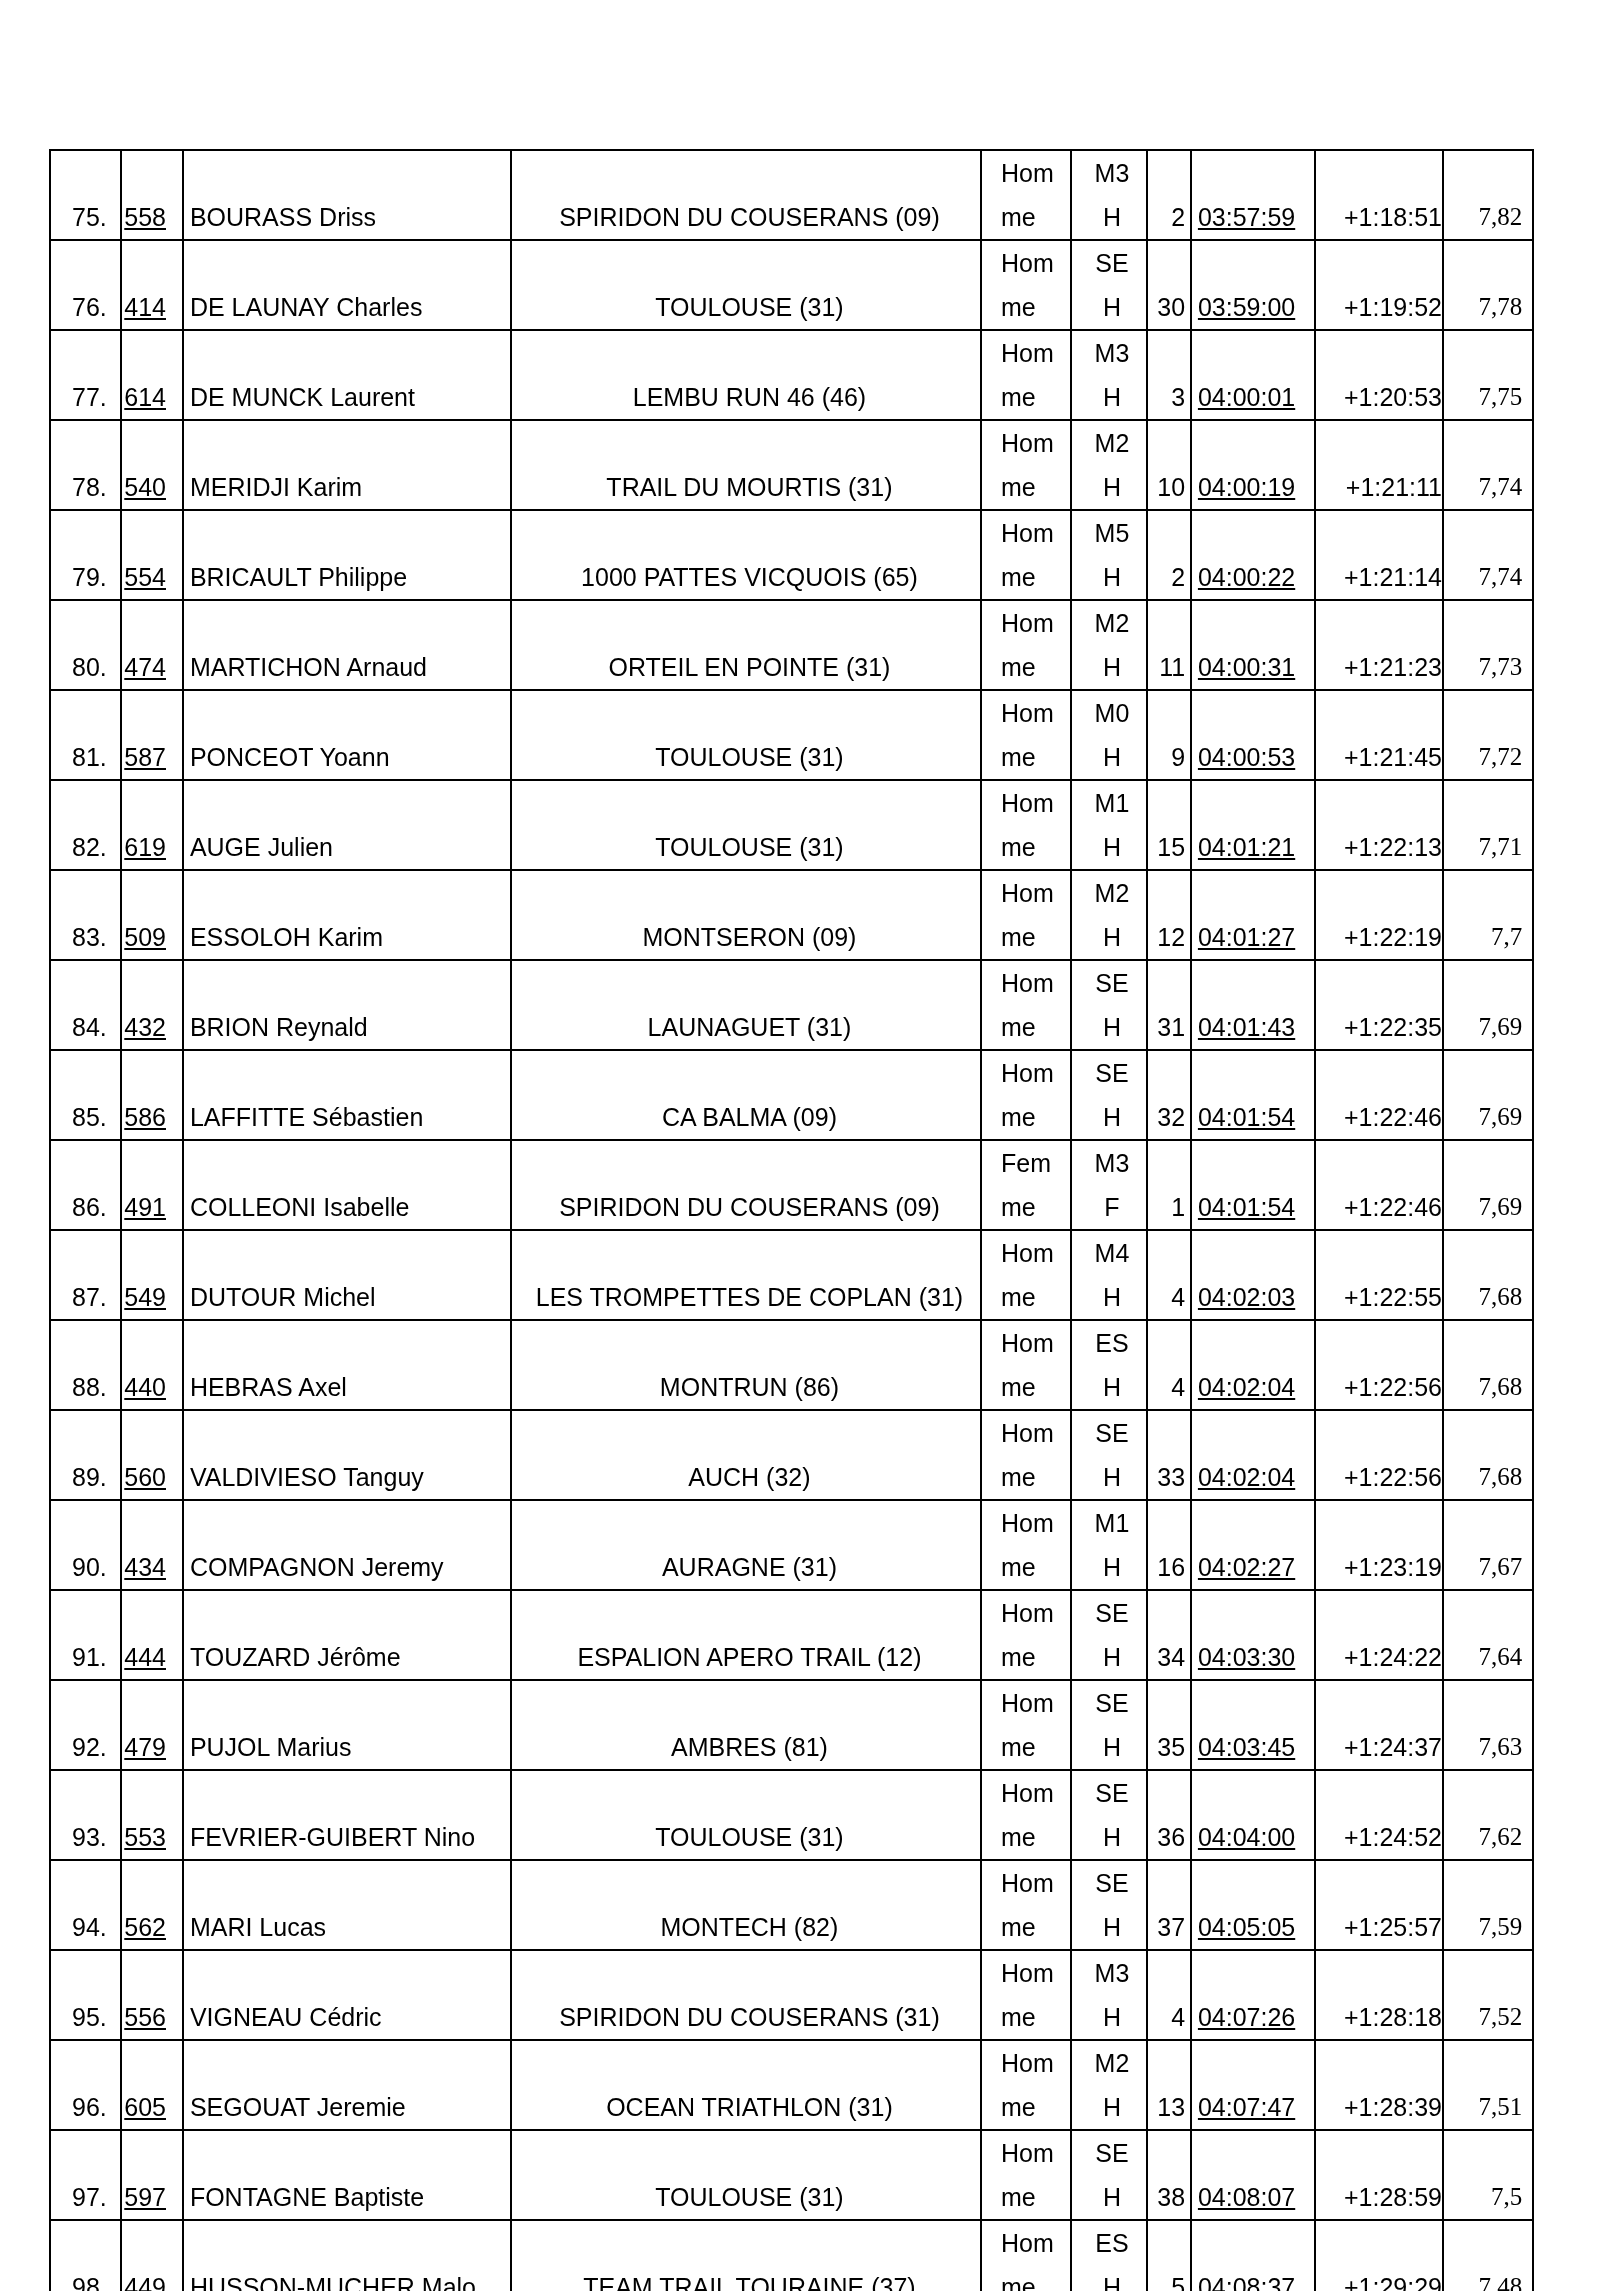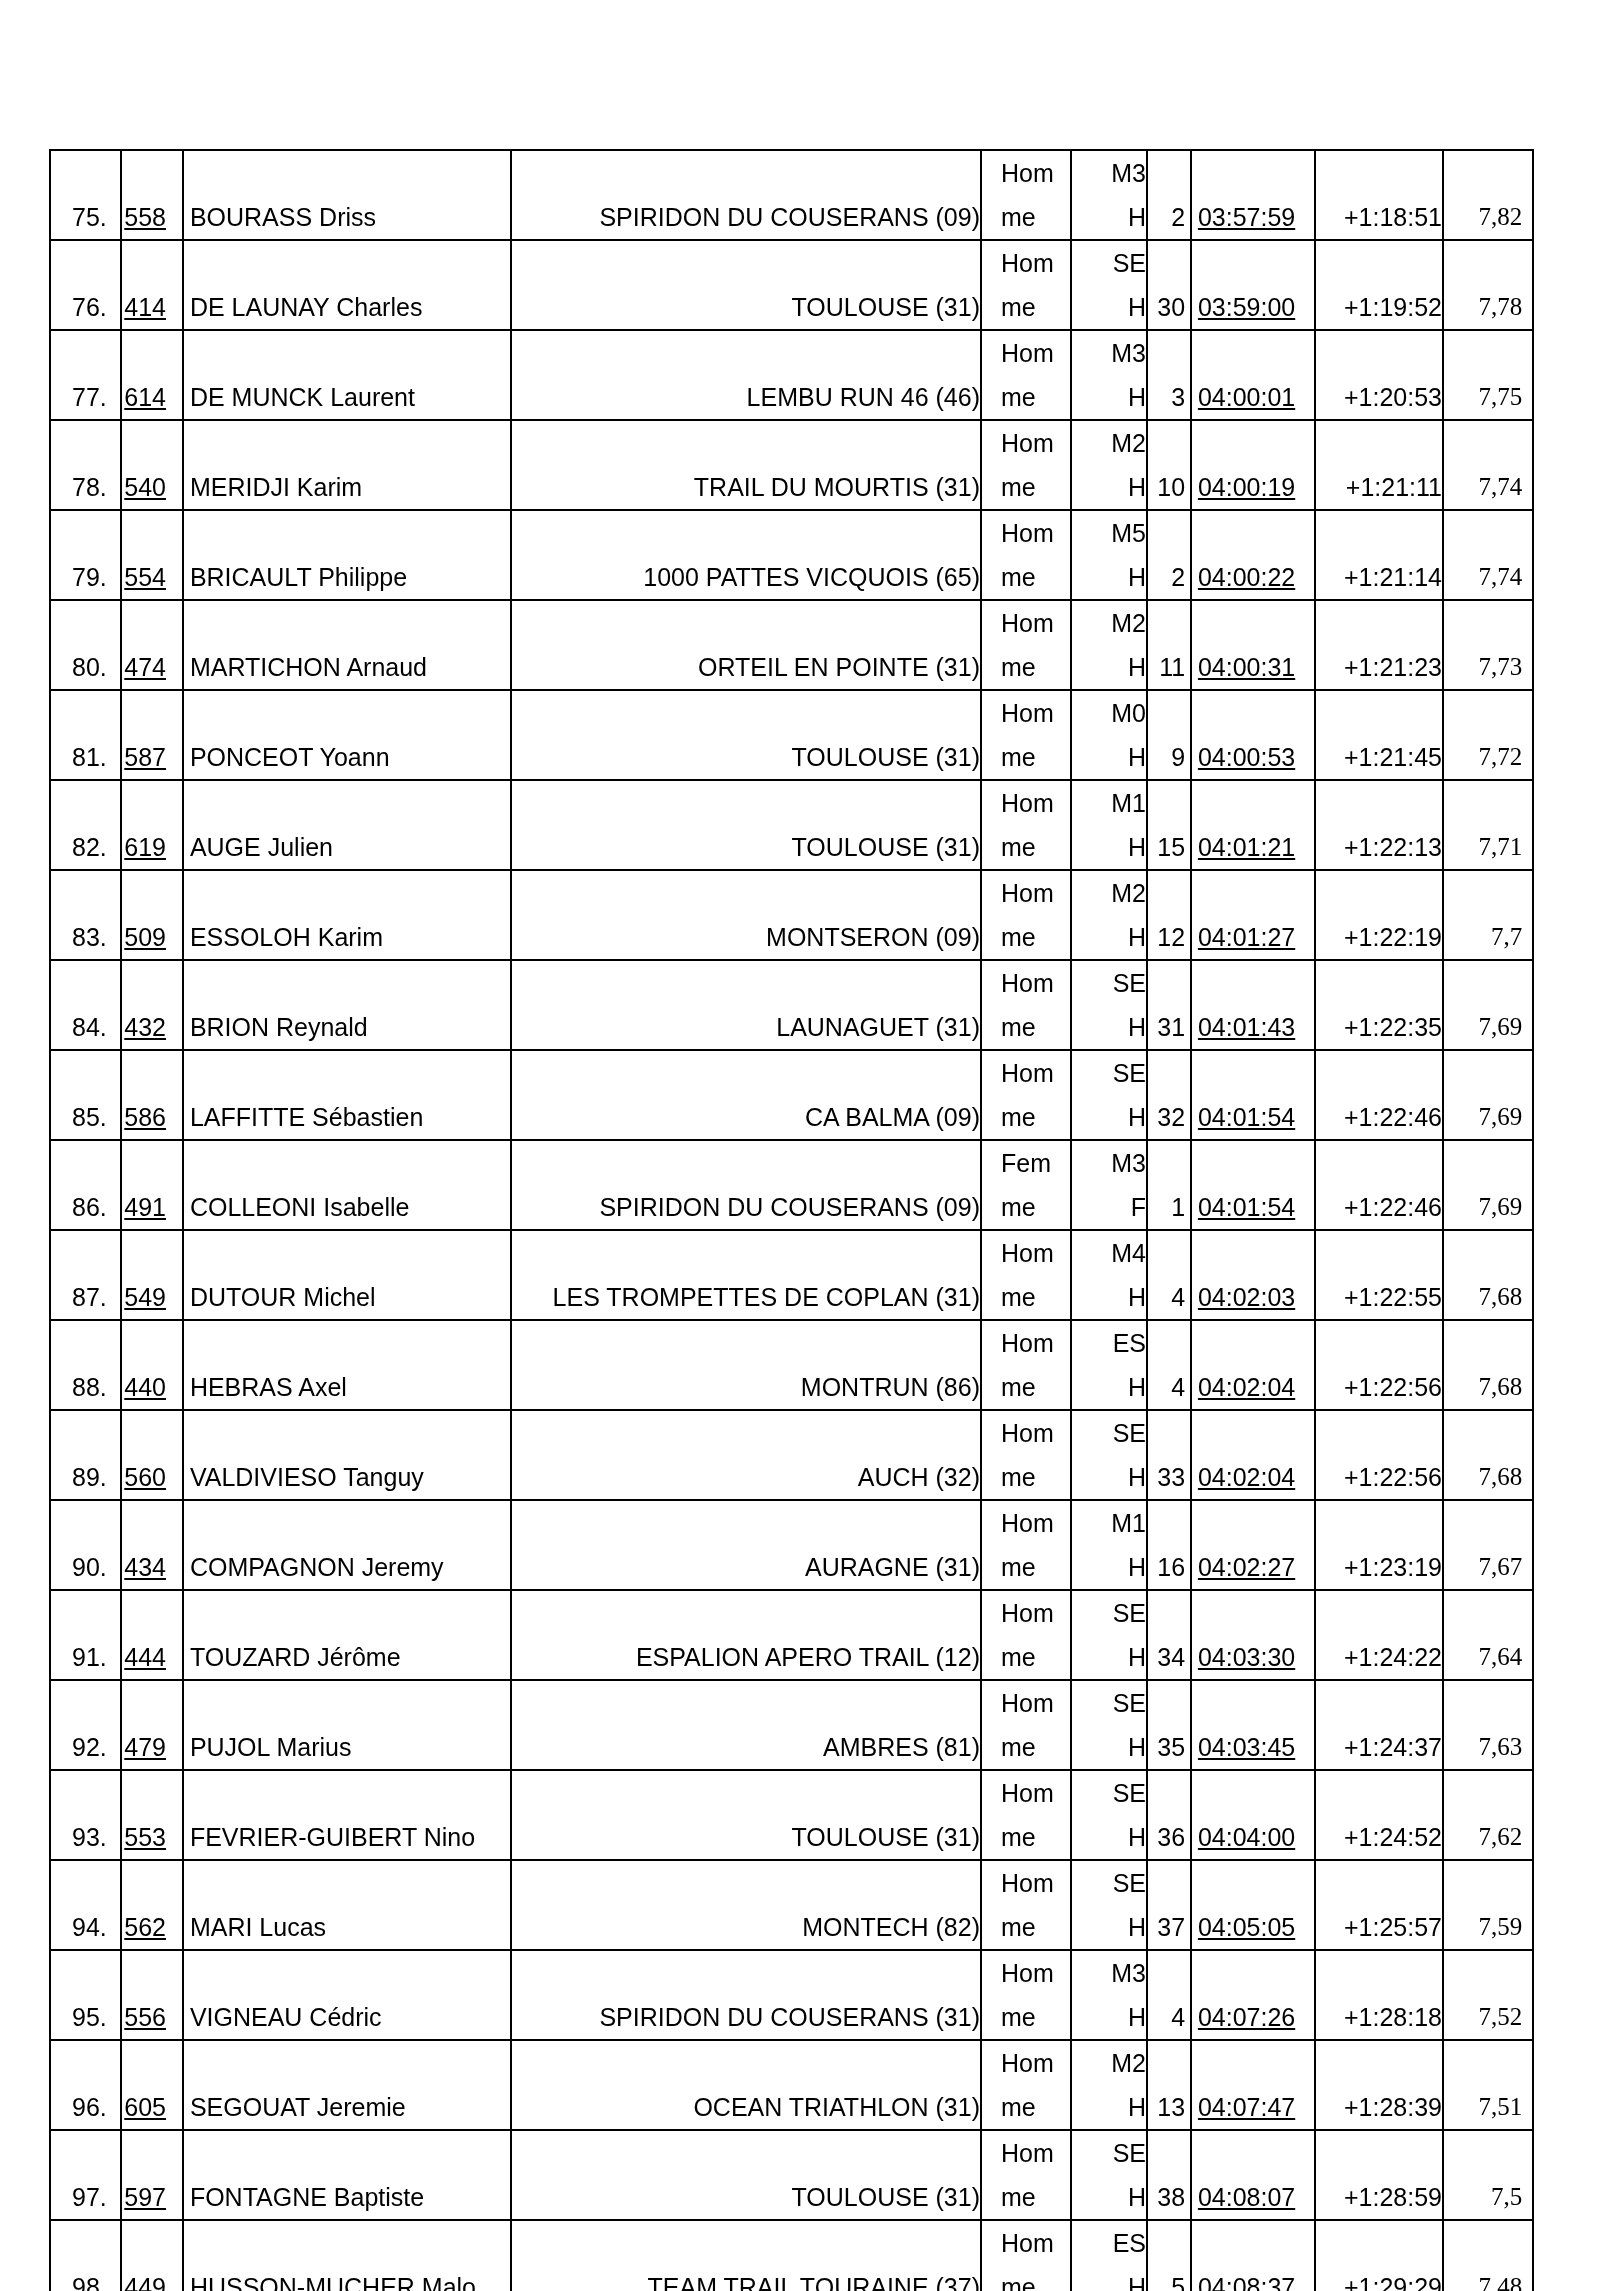--- a/index.html
+++ b/index.html
@@ -48,23 +48,23 @@
   col.c-gender { width: 90px; }
   col.c-cat    { width: 76px; }
   col.c-catrk  { width: 44px; }
   col.c-time   { width: 124px; }
   col.c-gap    { width: 128px; }
   col.c-speed  { width: 90px; }
 
   td.rank   { text-align: center;  padding-left: 7.8px; }
   td.bib    { text-align: right; padding-right: 16px; text-decoration: underline; }
   td.name   { text-align: left;  padding-left: 5.9px; margin-top: 7px; }
-  td.club   { text-align: right;  padding-left: 6.9px; }
+  td.club   { text-align: center;  padding-left: 6.9px; }
   td.gender { text-align: left;  padding-left: 19px; vertical-align: top; }
-  td.cat    { text-align: right;  padding-left: 5.9px; vertical-align: top; }
+  td.cat    { text-align: center;  padding-left: 5.9px; vertical-align: top; }
   td.catrk  { text-align: right; padding-right: 4.9px; }
   td.time   { text-align: left;  padding-left: 5.9px; text-decoration: underline; }
   td.gap    { text-align: right;  padding-left: 2.9px; }
   td.speed  { text-align: right; padding-right: 9.8px; font-family: Liberation Serif, serif; }
 
   
   td.gender, td.cat {
     vertical-align: top;
     padding-top: 0px;
   }

